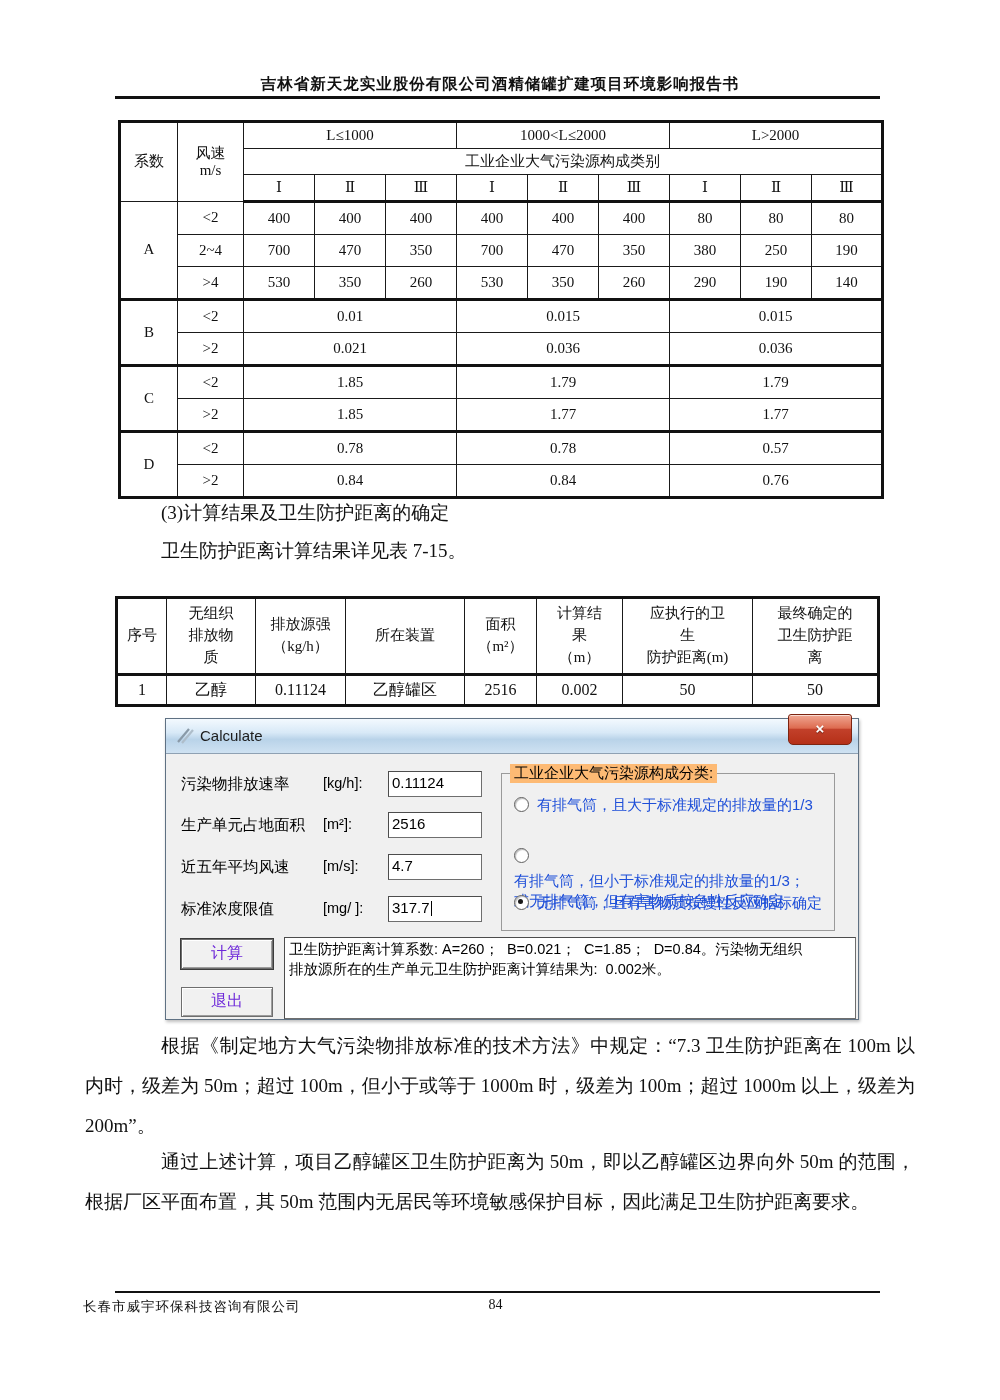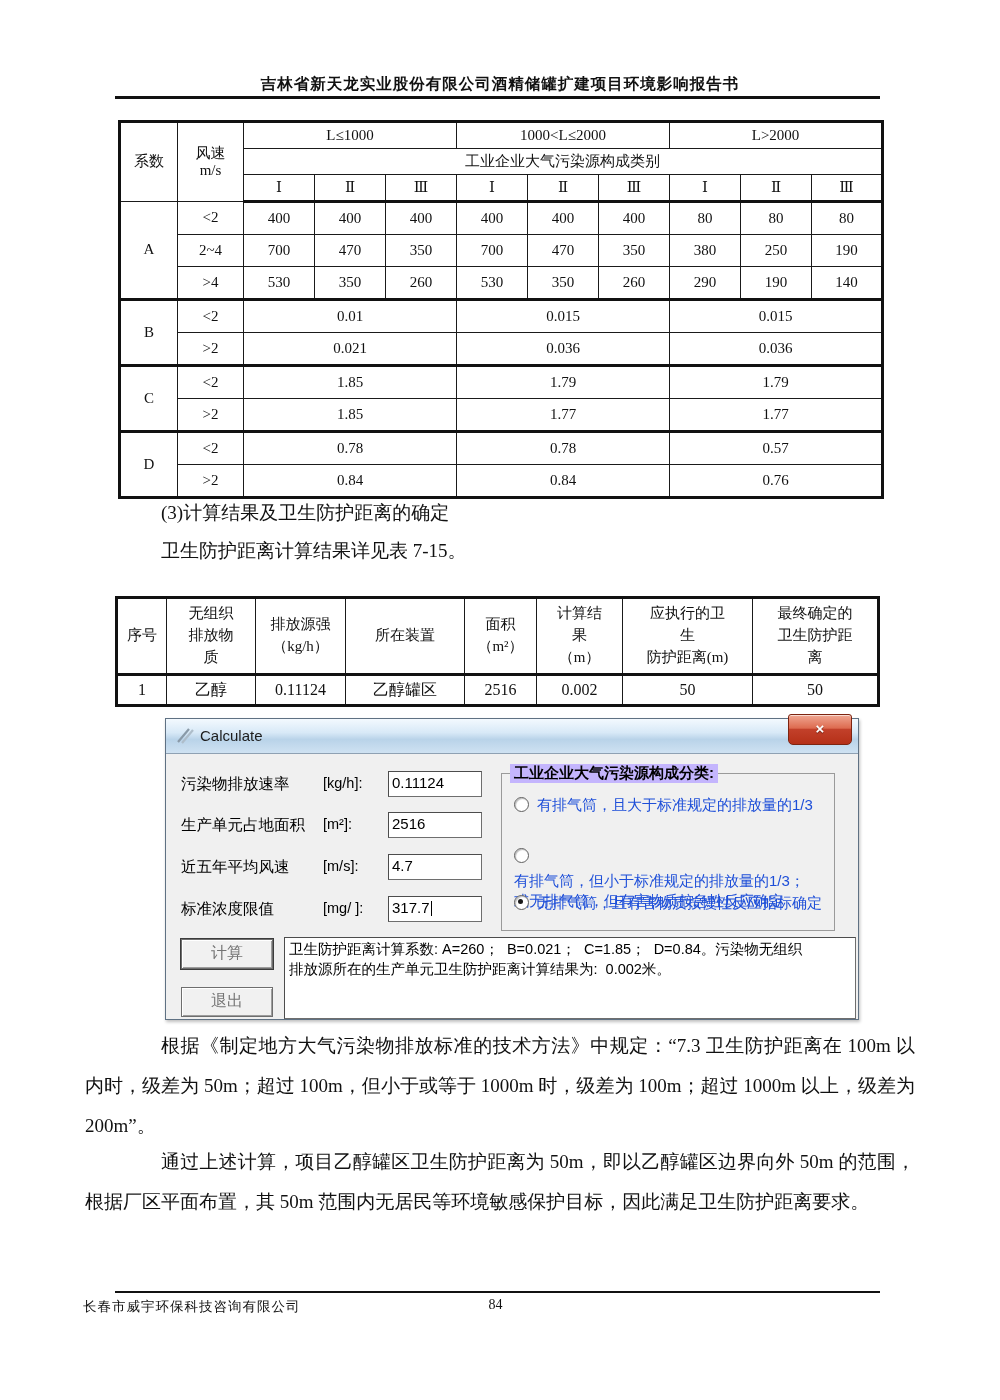--- a/index.html
+++ b/index.html
@@ -56,31 +56,31 @@
              text-shadow:0 1px 1px rgba(0,0,0,.4);cursor:default;}
   .field{position:absolute;left:15px;width:320px;height:26px;}
   .f1{top:52px;} .f2{top:93px;} .f3{top:135px;} .f4{top:177px;}
   .field .lbl{position:absolute;left:0;top:3px;font-size:15.5px;color:#000;}
   .field .unit{position:absolute;left:142px;top:4px;width:64px;font-size:14.5px;color:#000;}
   .tbox{position:absolute;left:207px;top:0;width:86px;height:22px;background:#fff;
         border:1px solid #6e6e6e;border-top-color:#4c4c4c;border-left-color:#4c4c4c;
         font-size:15px;padding:2px 3px 0 3px;color:#000;}
   .caret{display:inline-block;width:1px;height:15px;background:#000;margin-left:1px;vertical-align:-3px;}
   .groupbox{position:absolute;left:335px;top:54px;width:332px;height:156px;border:1px solid #9a9a9a;}
-  .gb-legend{position:absolute;left:8px;top:-10px;background:#c4b5fd;padding:0 4px;
-             font-size:15px;font-weight:bold;color:#000;}
+  .gb-legend{position:absolute;left:8px;top:-10px;background:#fdba74;padding:0 4px;
+             font-size:15px;font-weight:normal;color:#000;}
   .radio-row{position:absolute;left:12px;right:6px;display:flex;gap:8px;align-items:flex-start;}
   .r1{top:21px;} .r2{top:72px;flex-direction:column;} .r3{top:119px;}
   .radio{flex:0 0 13px;width:13px;height:13px;margin-top:2px;border-radius:50%;background:#fff;
          border:1px solid #5f5f5f;box-shadow:inset 1px 1px 1px #bdbdbd;position:relative;}
   .radio-row.checked .radio::after{content:"";position:absolute;left:3px;top:3px;width:5px;height:5px;
          border-radius:50%;background:#1a1a1a;}
   .radio-lbl{font-size:15px;line-height:1.35;color:#1d4ed8;white-space:pre-line;}
   .win-btn{position:absolute;left:15px;width:90px;height:28px;background:#f1f1f1;
-           border:1px solid #6e6e6e;text-align:center;line-height:26px;font-size:16px;color:#737373;
+           border:1px solid #6e6e6e;text-align:center;line-height:26px;font-size:16px;color:#6d28d9;
            box-shadow:inset 1px 1px 0 #ffffff, inset -1px -1px 0 #9d9d9d;cursor:default;}
   .btn-calc{top:220px;box-shadow:0 0 0 1px #3c3c3c, inset 1px 1px 0 #ffffff, inset -1px -1px 0 #9d9d9d;}
   .btn-exit{top:268px;}
   .resultbox{position:absolute;left:118px;top:218px;width:562px;height:76px;background:#fff;
              border:1px solid #6e6e6e;border-top-color:#4c4c4c;border-left-color:#4c4c4c;
              font-size:14.5px;line-height:1.35;padding:2px 4px;white-space:pre-wrap;color:#000;}
 
   
   .para{position:absolute;left:85px;width:830px;font-size:19px;line-height:40px;
         text-align:justify;text-indent:76px;}

